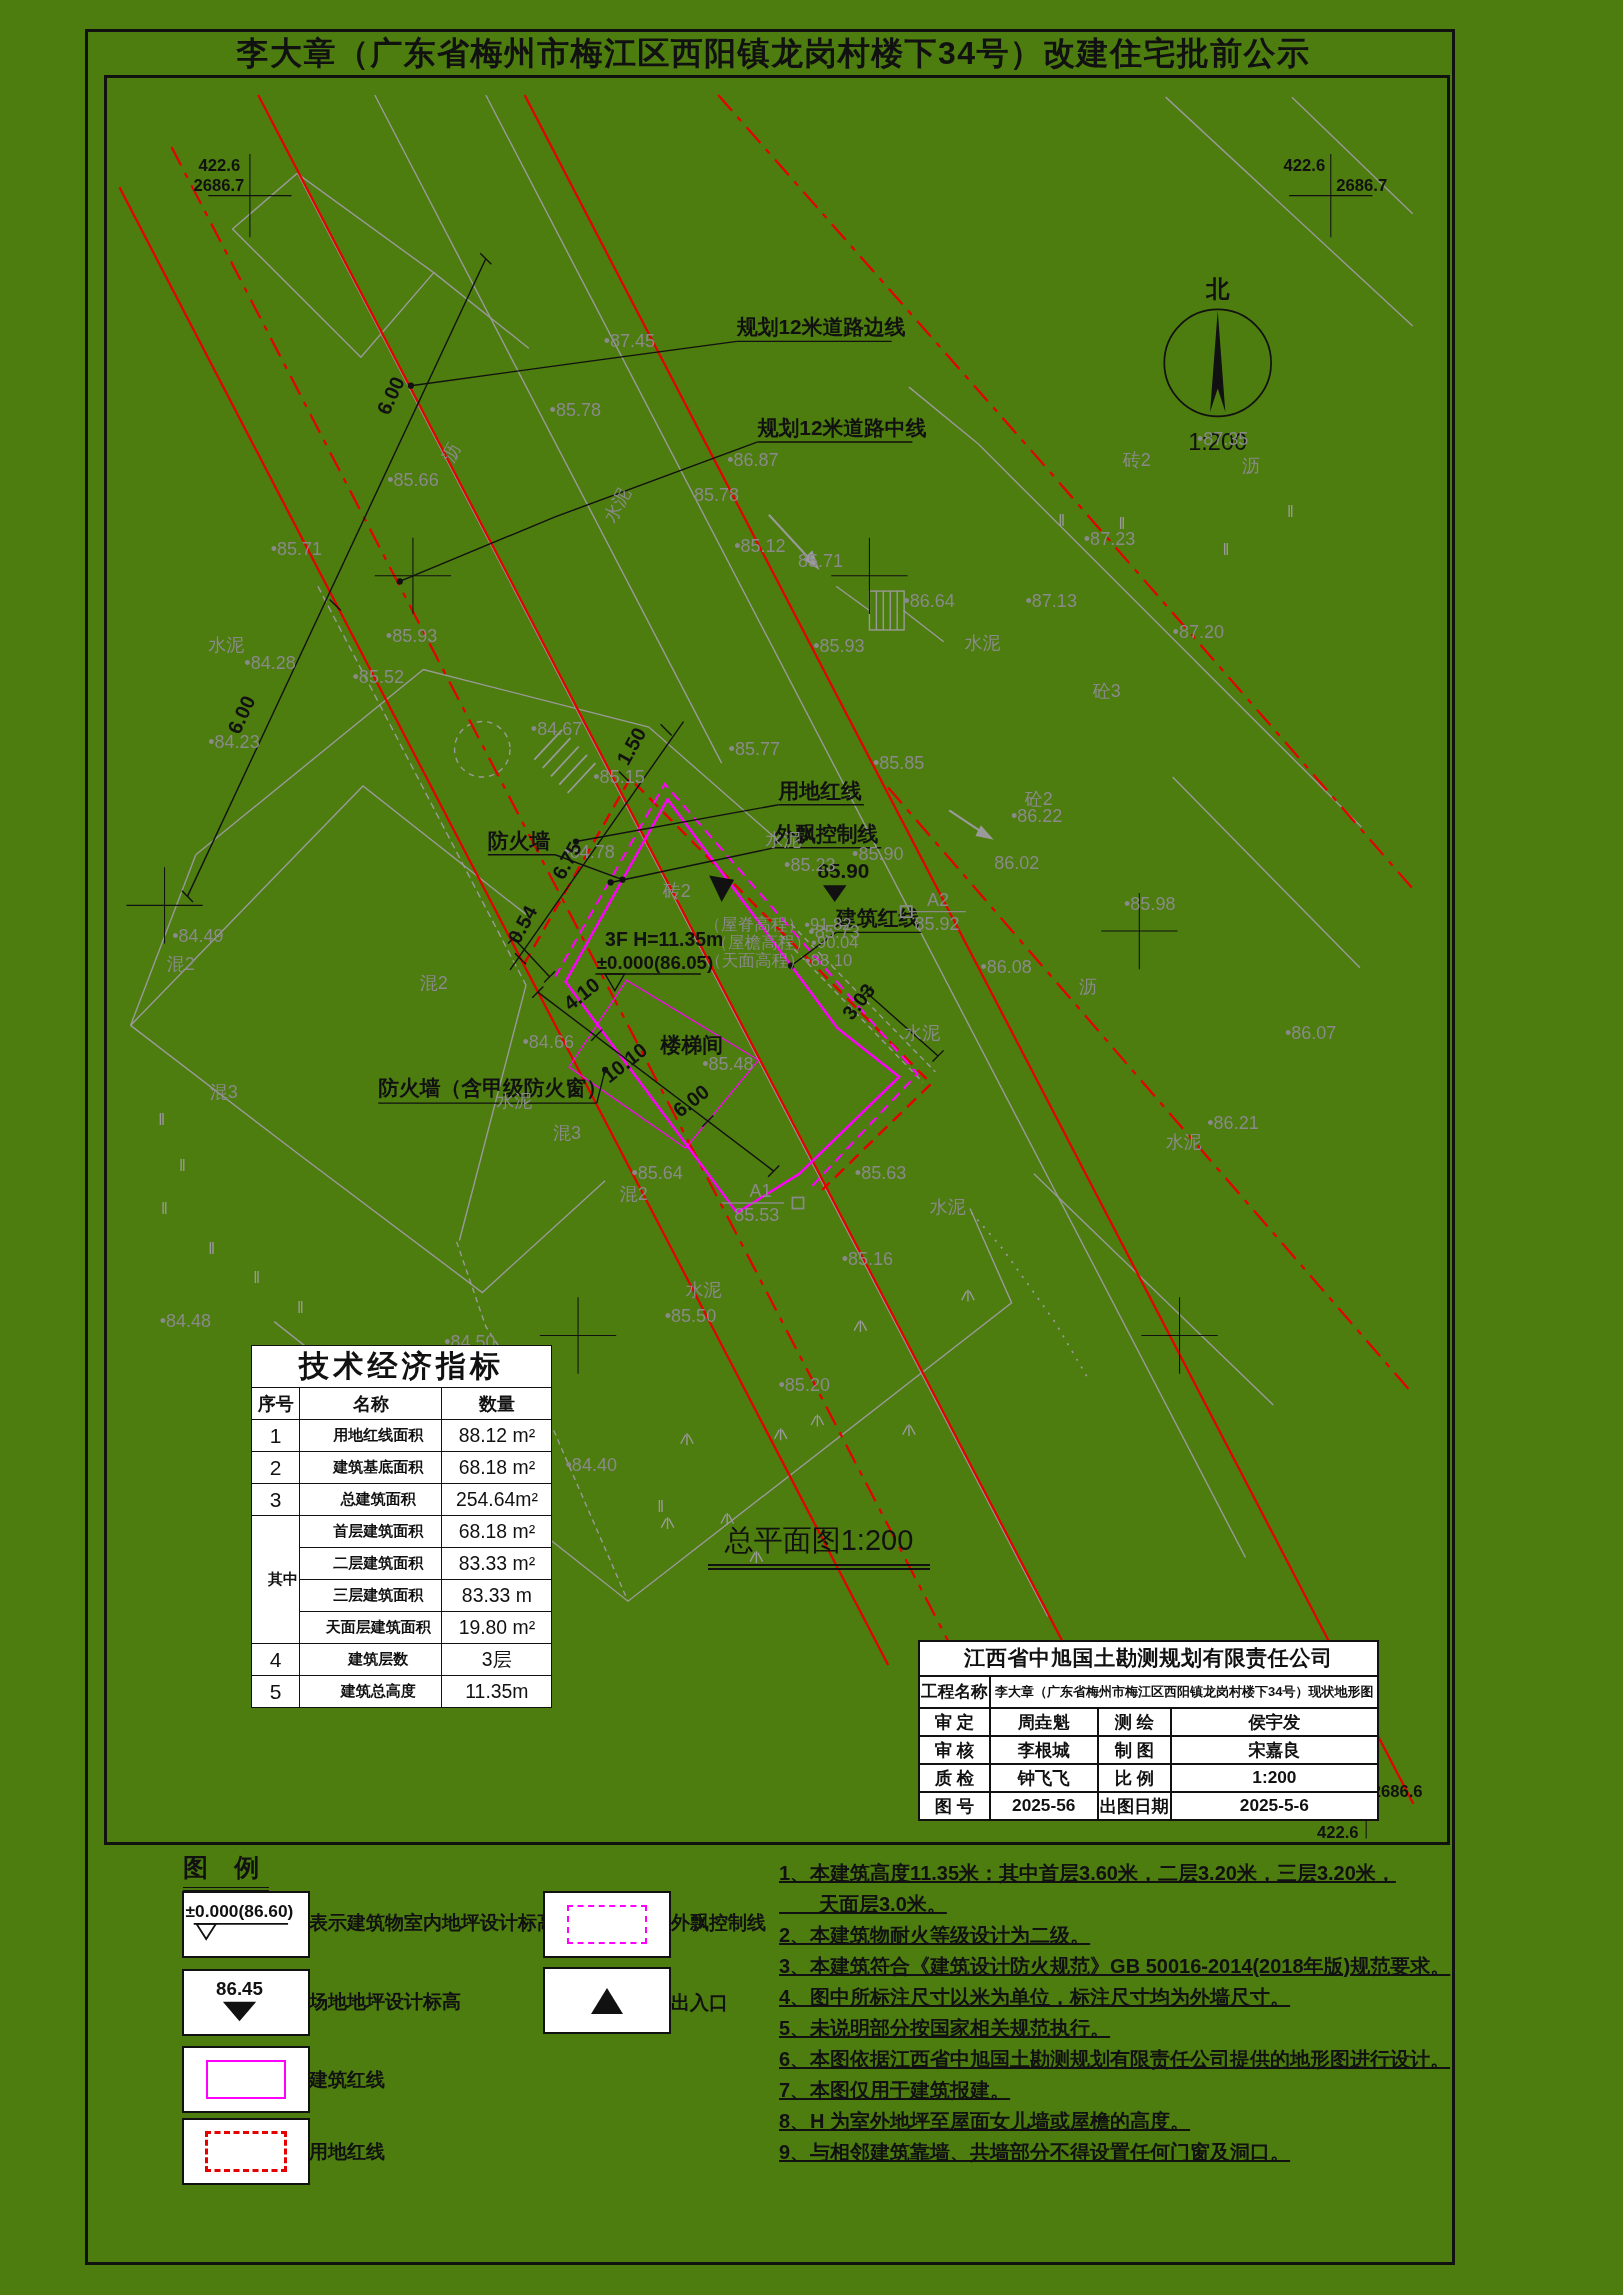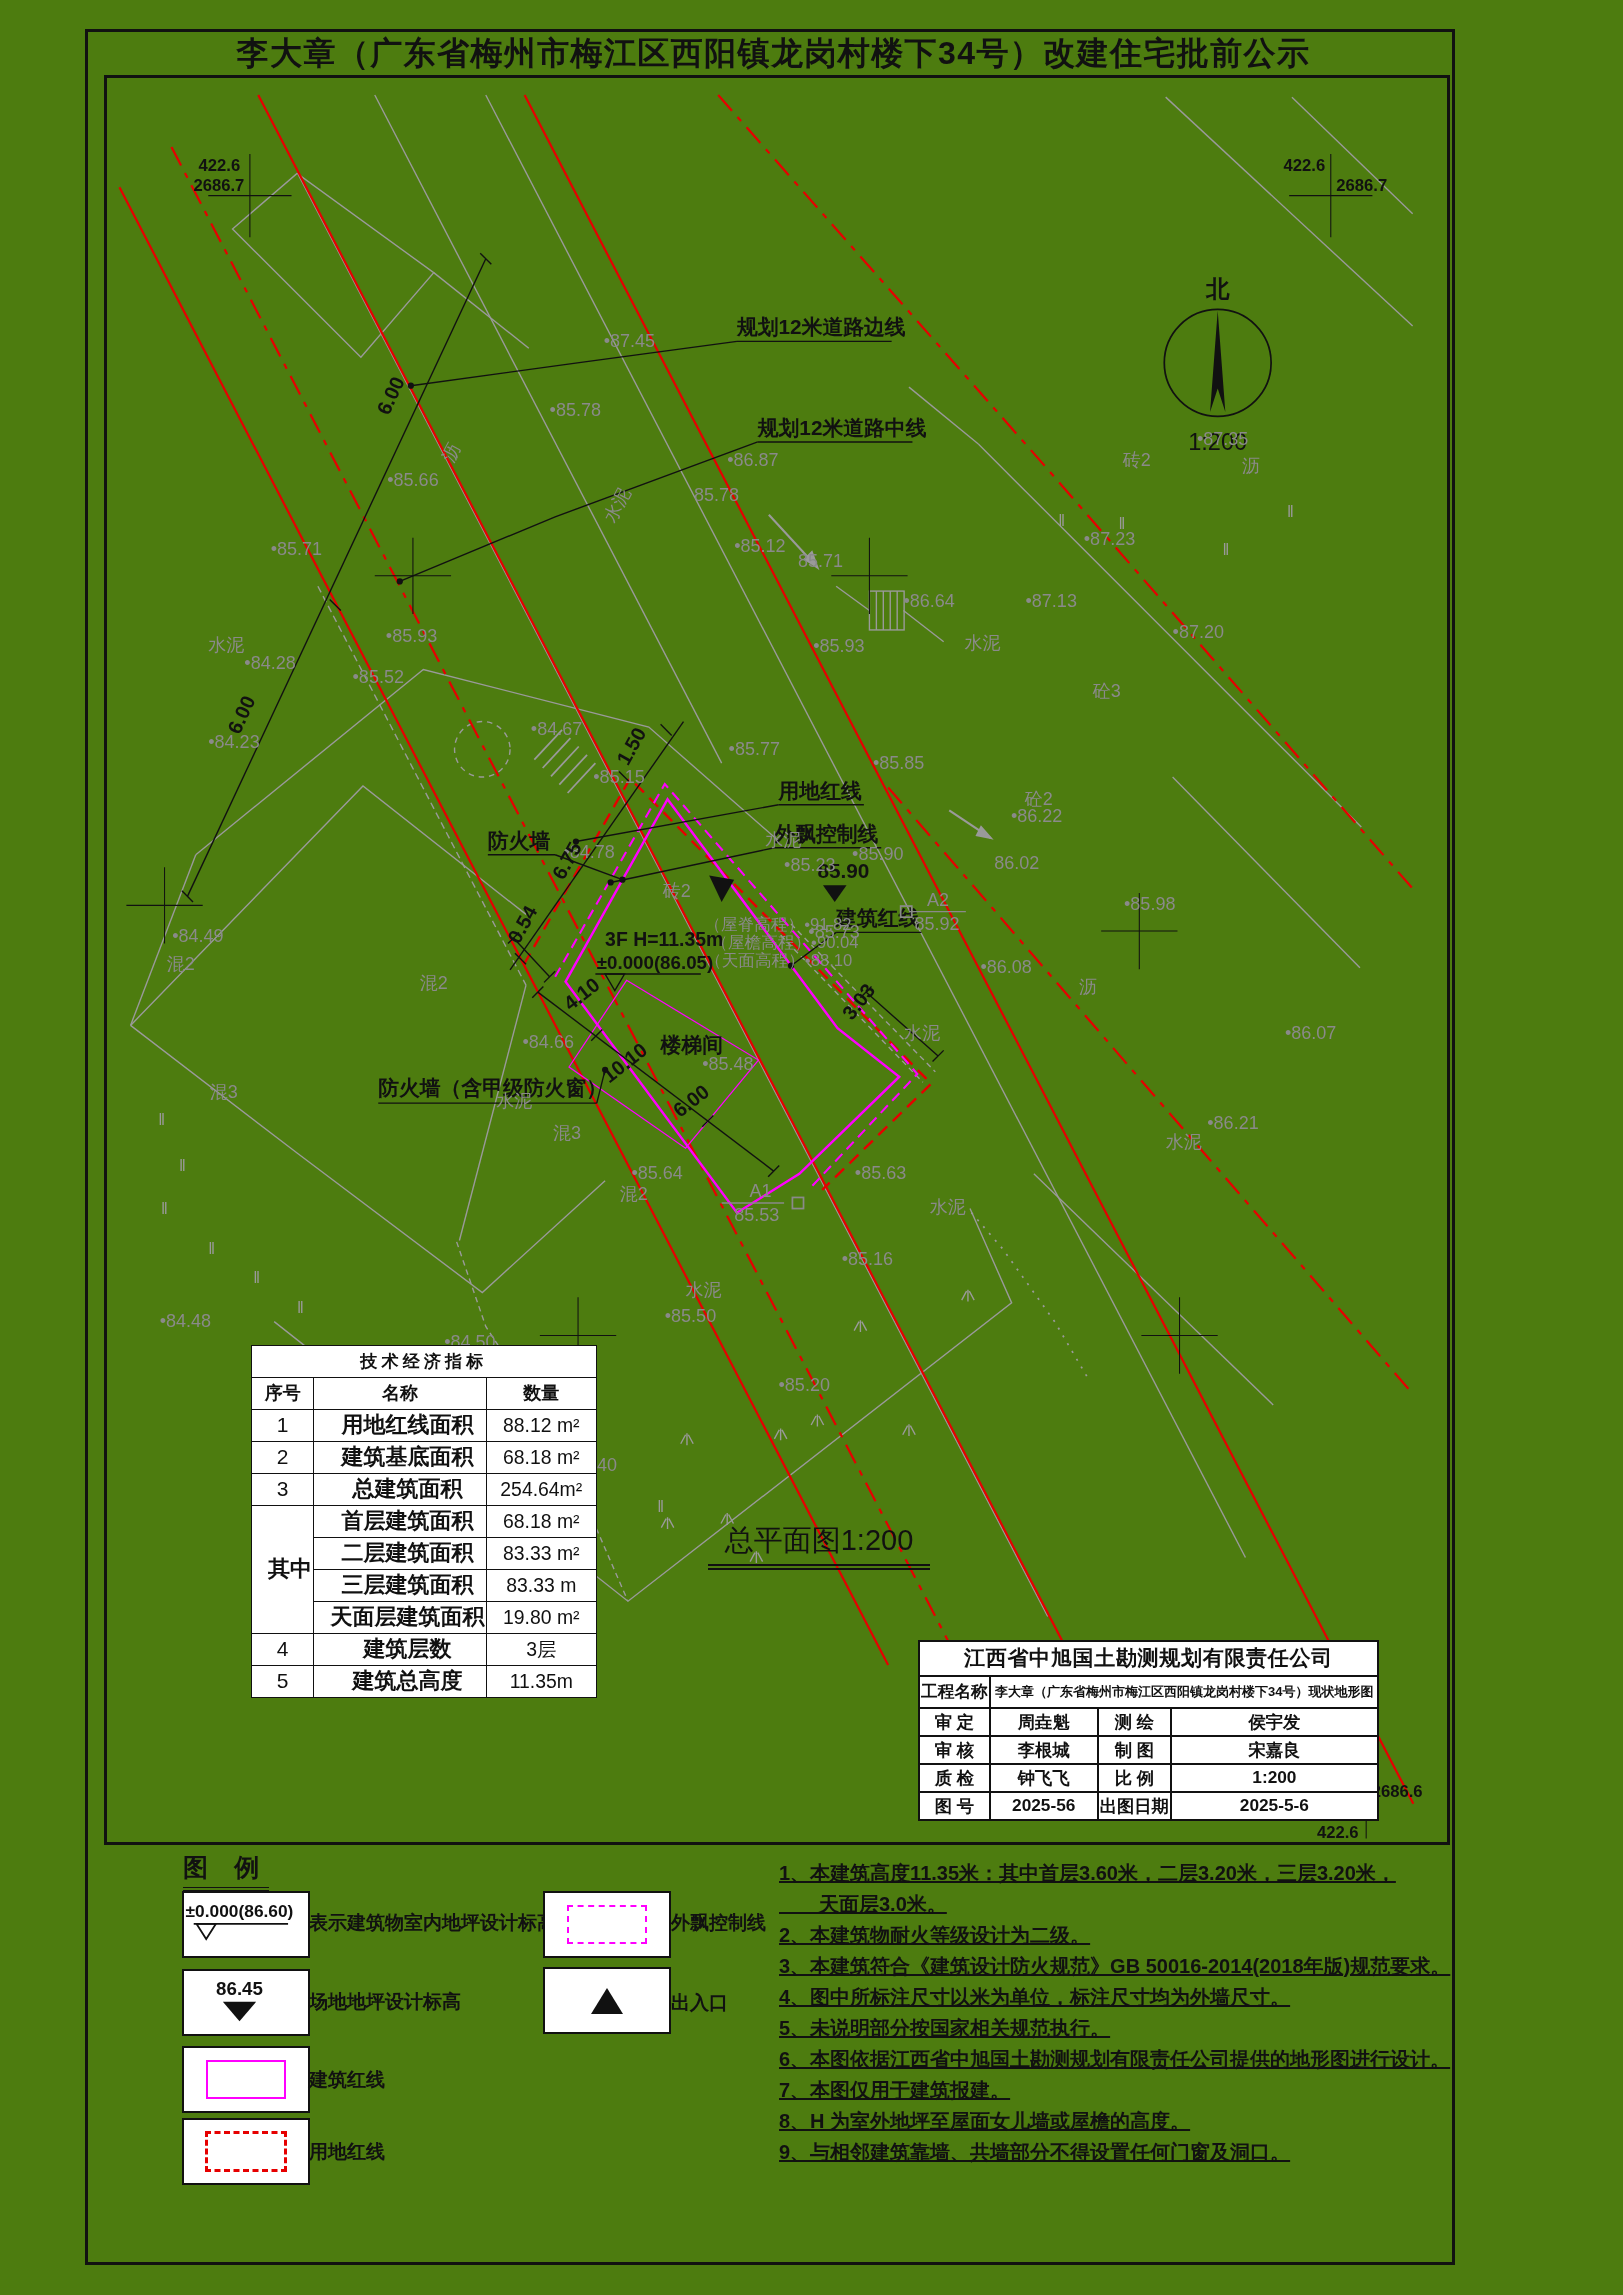--- a/index.html
+++ b/index.html
@@ -11,23 +11,23 @@
   svg{position:absolute;left:0;top:0;}
   svg text{font-family:"Liberation Sans",sans-serif;}
   .gray-t{fill:#8a8a8a;font-size:26px;}
   .callout{fill:#111;font-size:30px;font-weight:700;}
   .cross{stroke:#111;stroke-width:1.5;}
   .coord{fill:#111;font-size:24px;font-weight:700;}
   
   #tech-table{position:absolute;left:251px;top:1345px;background:#fff;}
   #tech-table table{border-collapse:collapse;table-layout:fixed;}
   #tech-table td{border:1.7px solid #111;text-align:center;vertical-align:middle;color:#111;height:31px;padding:0 1.4px;overflow:hidden;white-space:nowrap;}
-  #tech-table .t-title td{font-size:17px;font-weight:700;letter-spacing:4.2px;height:30.5px;}
+  #tech-table .t-title td{font-size:30px;font-weight:700;letter-spacing:4.2px;height:30.5px;}
   #tech-table .t-head td{font-size:18px;font-weight:700;}
-  #tech-table .nm{font-size:22px;font-weight:700;padding-left:16px;}
+  #tech-table .nm{font-size:15px;font-weight:700;padding-left:16px;}
   #tech-table .qt{font-size:19.4px;}
   #tech-table .no{font-size:21px;}
   
   #title-block{position:absolute;left:918px;top:1640px;background:#fff;}
   #title-block table{border-collapse:collapse;table-layout:fixed;}
   #title-block td{border:2.1px solid #111;text-align:center;vertical-align:middle;color:#111;white-space:nowrap;overflow:hidden;}
   #title-block .company{font-size:21px;font-weight:700;height:30.5px;letter-spacing:0.7px;}
   #title-block .plabel{font-size:16.7px;font-weight:700;height:28px;}
   #title-block .pvalue{font-size:13px;font-weight:700;text-align:left;padding-left:4.2px;}
   #title-block .cell{font-size:17.3px;font-weight:700;height:23.6px;}

